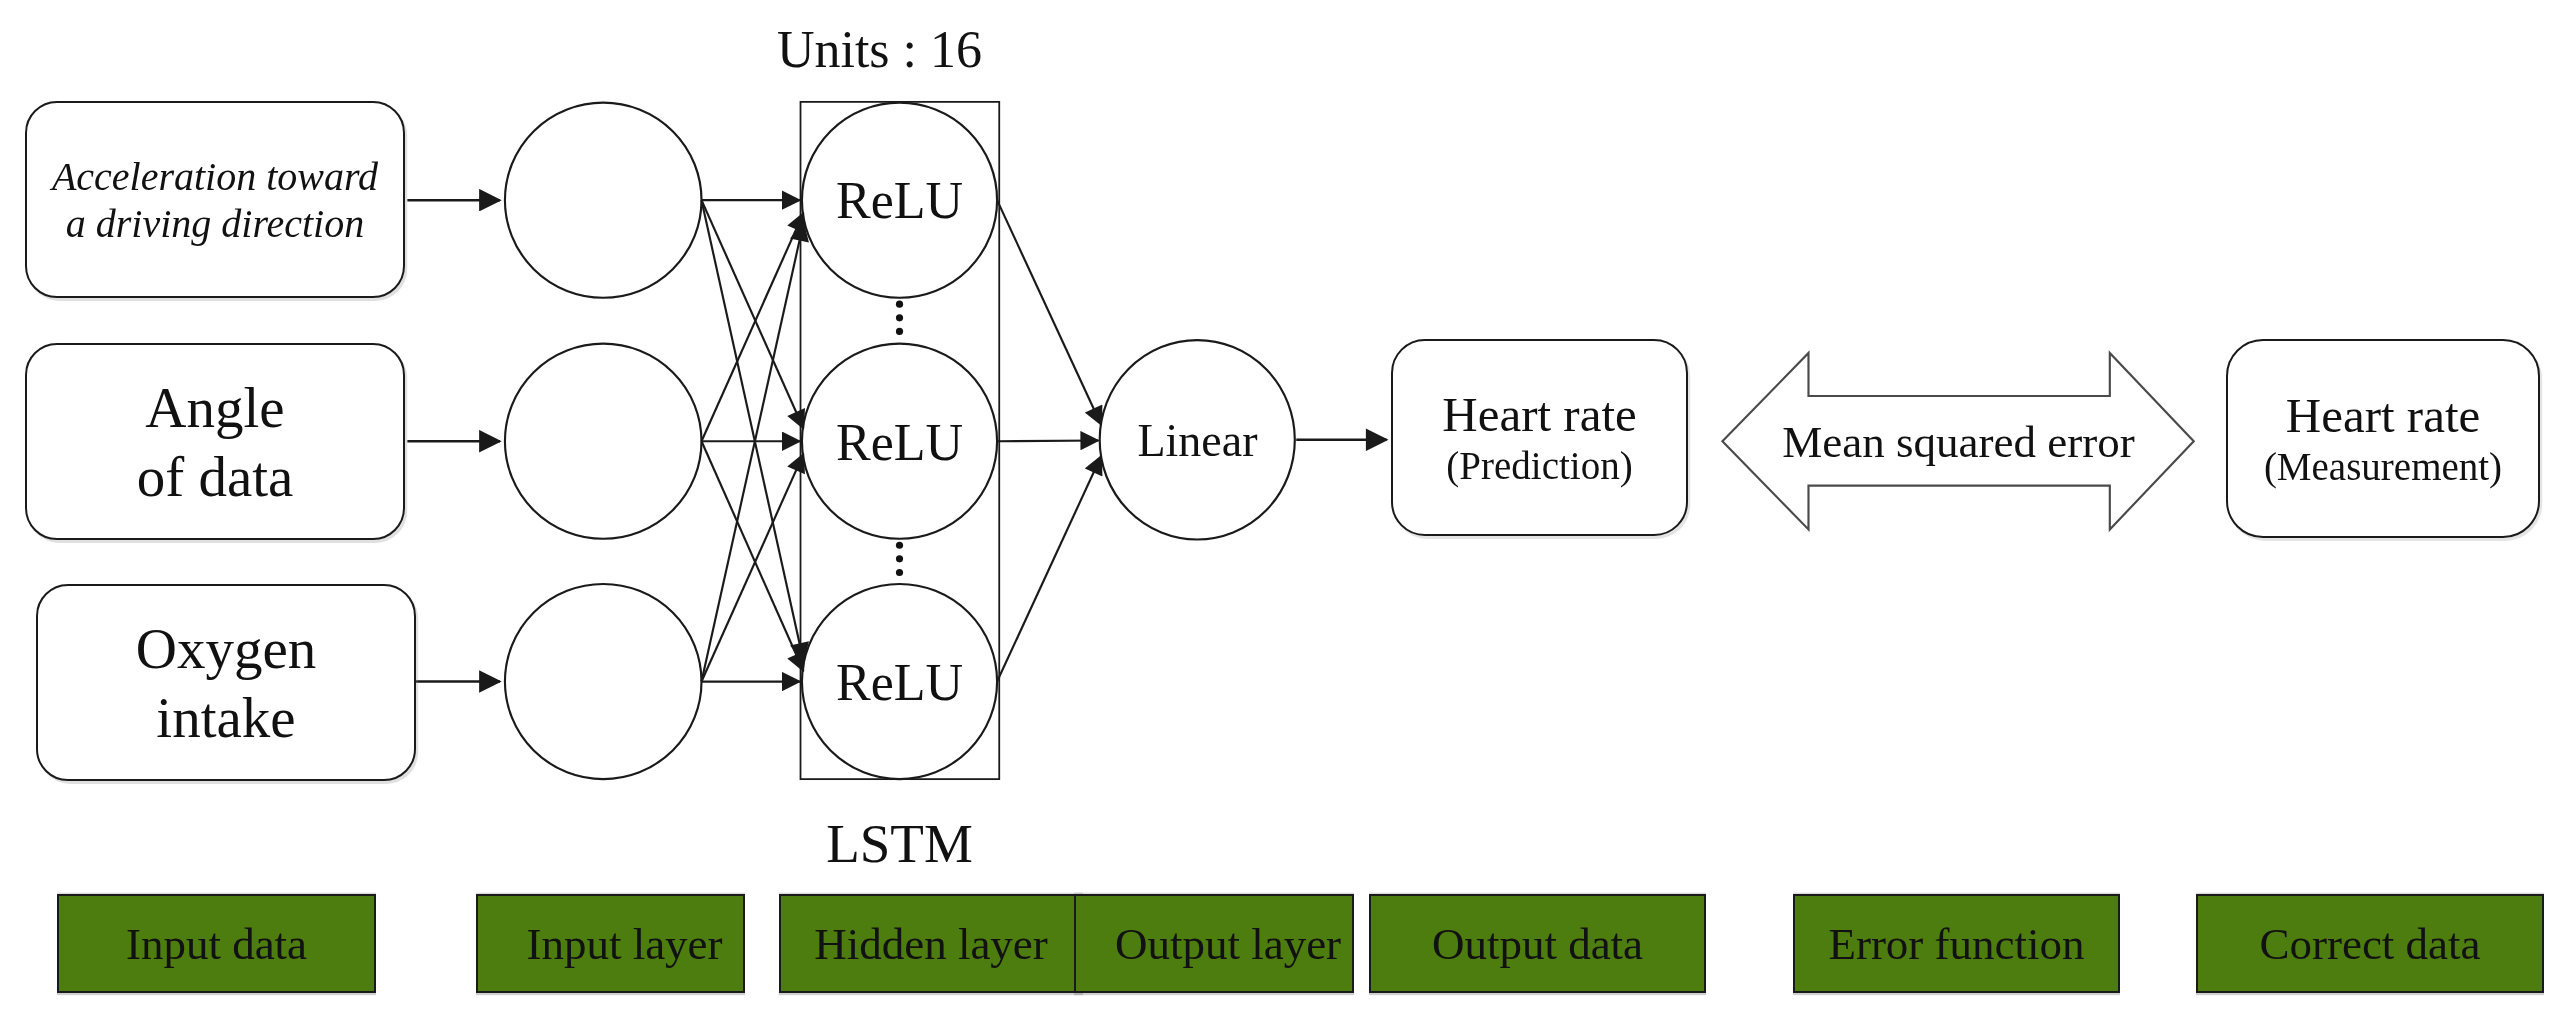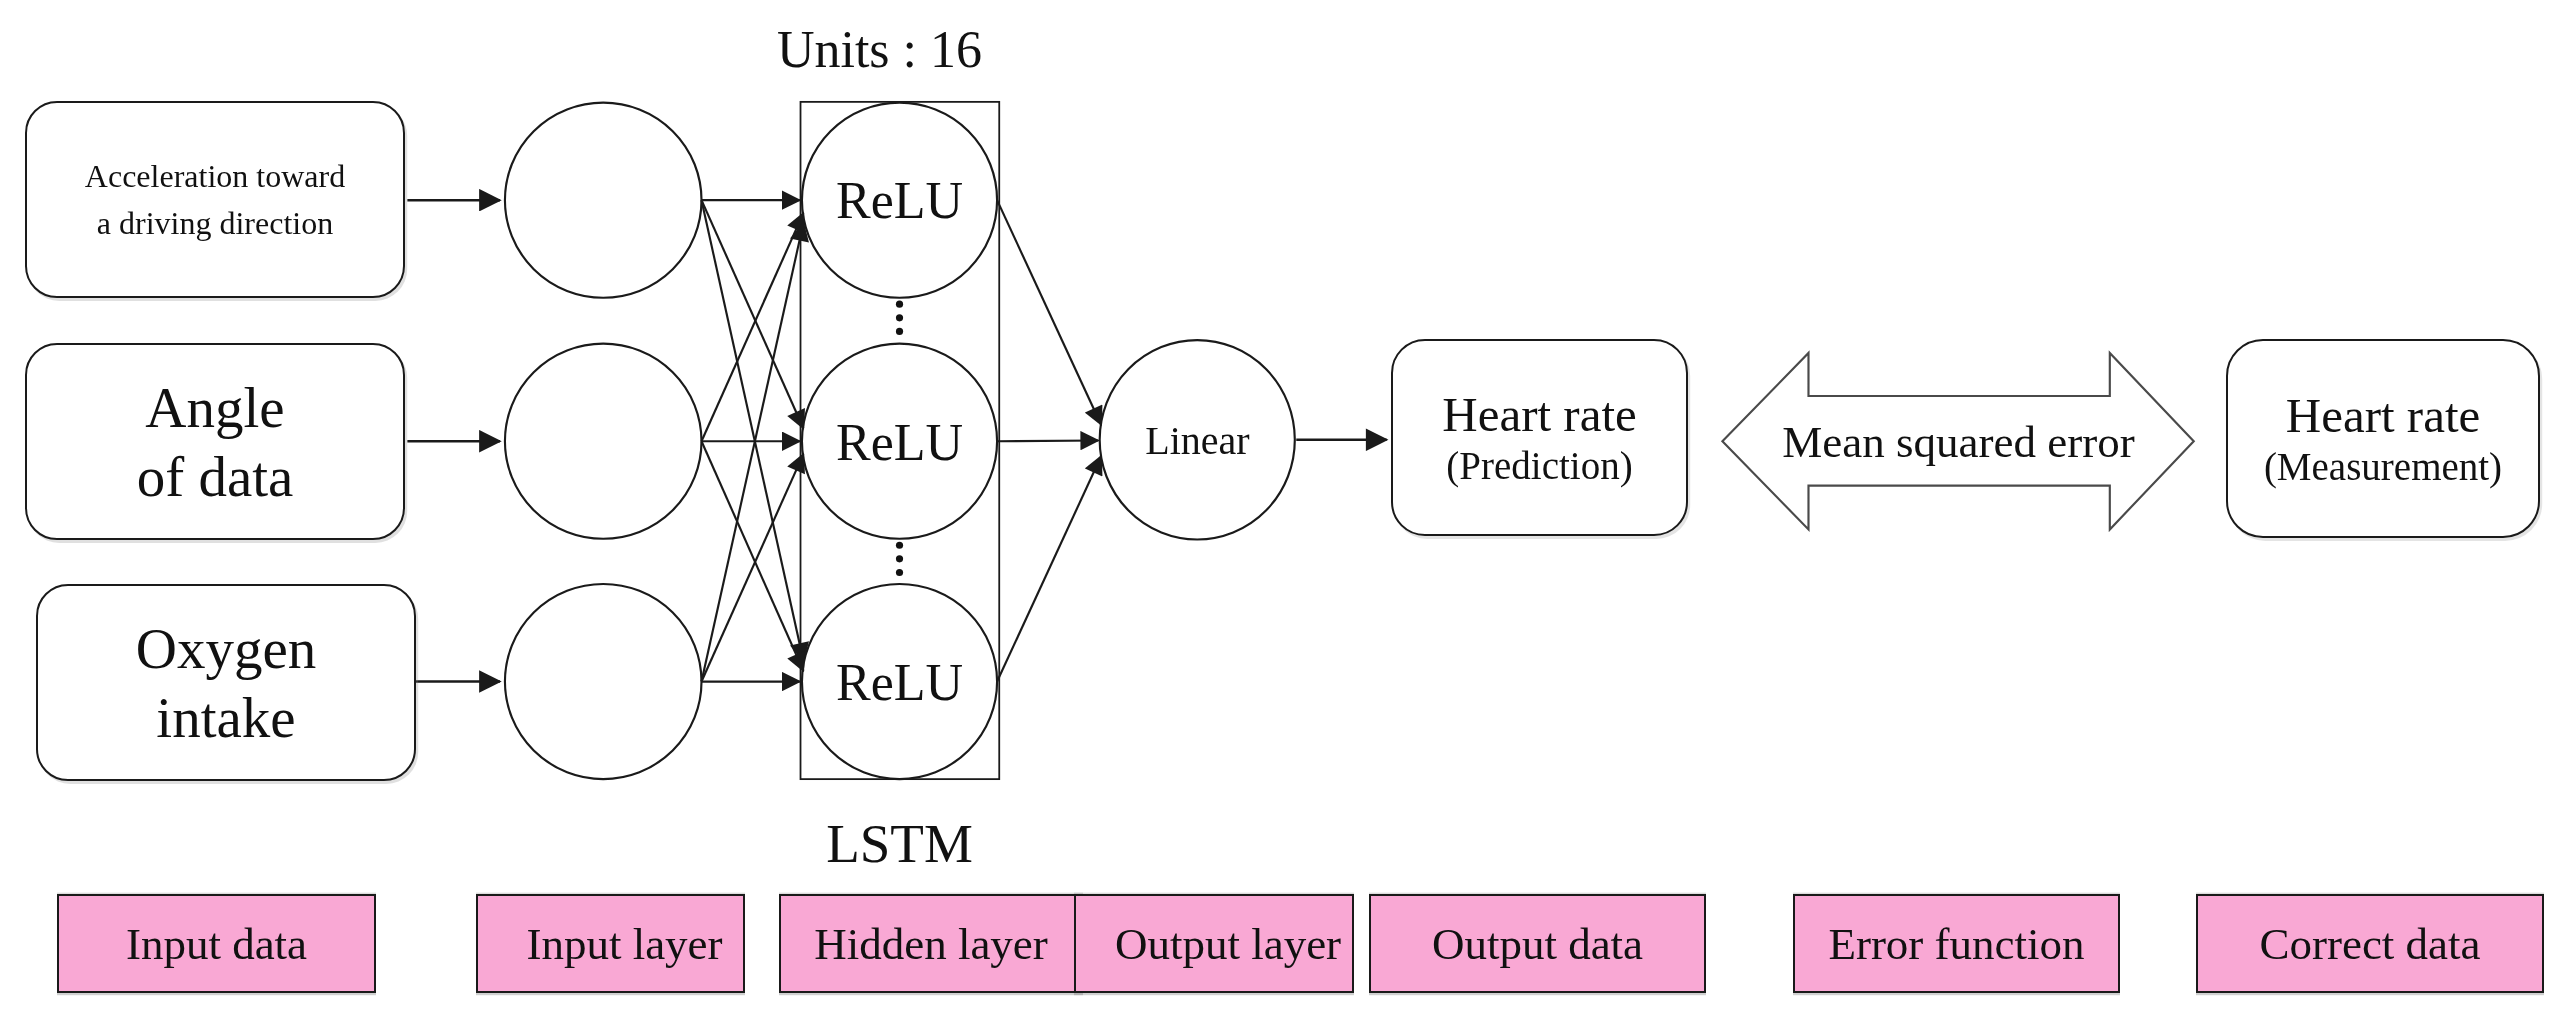--- a/index.html
+++ b/index.html
@@ -36,59 +36,60 @@
     align-items: center;
     justify-content: center;
     text-align: center;
     box-shadow: 2.2px 2.9px 0 rgba(130,130,130,0.25);
   }
   .box-thin {
     border-width: 2.2px;
     box-shadow: 2.2px 2.9px 0 rgba(130,130,130,0.22);
   }
   .input-text-small {
-    font-size: 32px;
+    font-size: 40px;
     line-height: 47px;
     white-space: nowrap;
+    font-style: italic;
   }
   .input-text-large {
     font-size: 57px;
     line-height: 69px;
     white-space: nowrap;
   }
   .io-line1 { font-size: 49px; line-height: 57px; white-space: nowrap; }
   .io-line2 { font-size: 39px; line-height: 46px; white-space: nowrap; }
   .node-label {
     display: flex;
     align-items: center;
     justify-content: center;
     text-align: center;
     white-space: nowrap;
   }
   .relu-label { font-size: 52px; }
-  .linear-label { font-size: 40px; }
+  .linear-label { font-size: 46px; }
   .units-title {
     font-size: 52px;
     text-align: center;
     white-space: nowrap;
   }
   .lstm-title {
     font-size: 55px;
     text-align: center;
     white-space: nowrap;
   }
   .mse-label {
     font-size: 45px;
     display: flex;
     align-items: center;
     justify-content: center;
     white-space: nowrap;
   }
   .legend-box {
-    background: #f9a8d4;
+    background: #4d7c0f;
     border: 2.2px solid #1a1a1a;
     display: flex;
     align-items: center;
     justify-content: center;
     font-size: 45px;
     white-space: nowrap;
     box-shadow: 0 2.2px 0 rgba(120,120,120,0.35), 0 -1.4px 0 rgba(120,120,120,0.25);
   }
 </style>
 </head>

